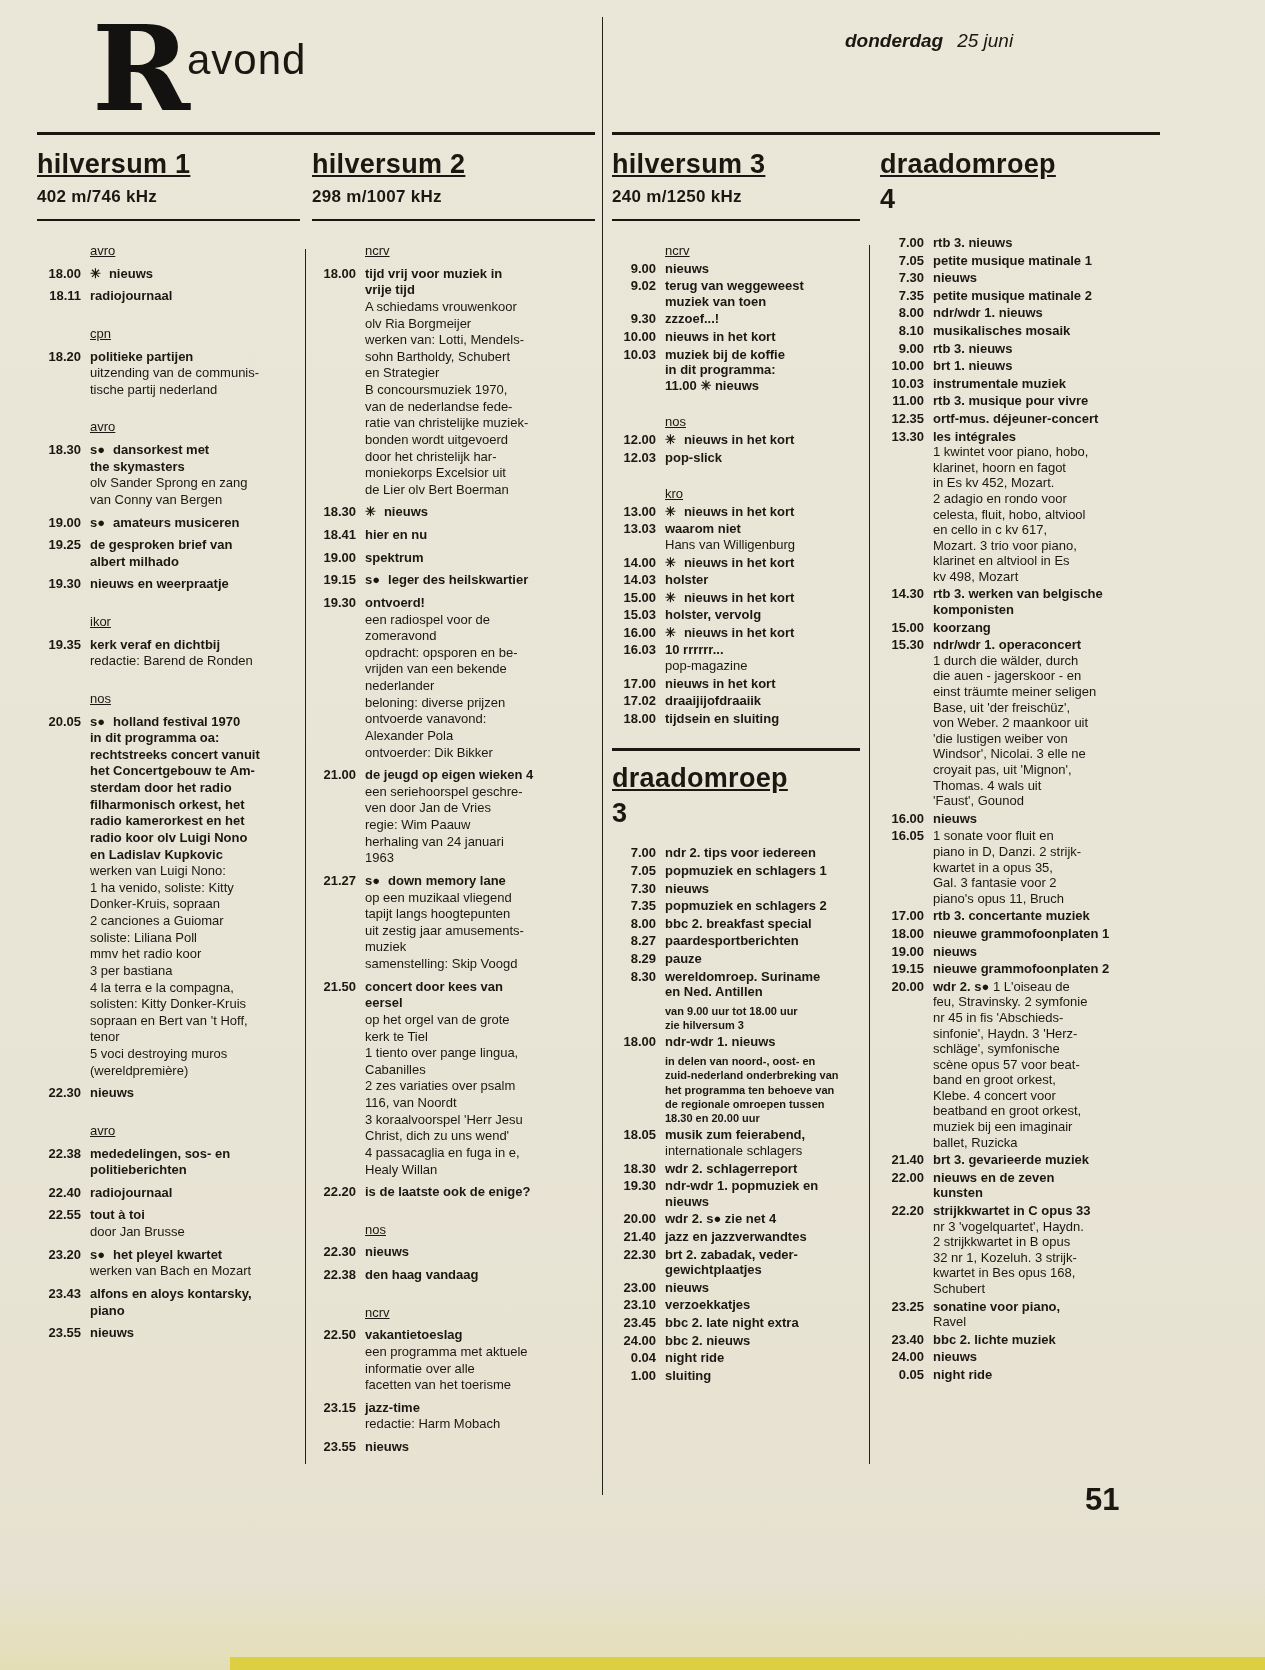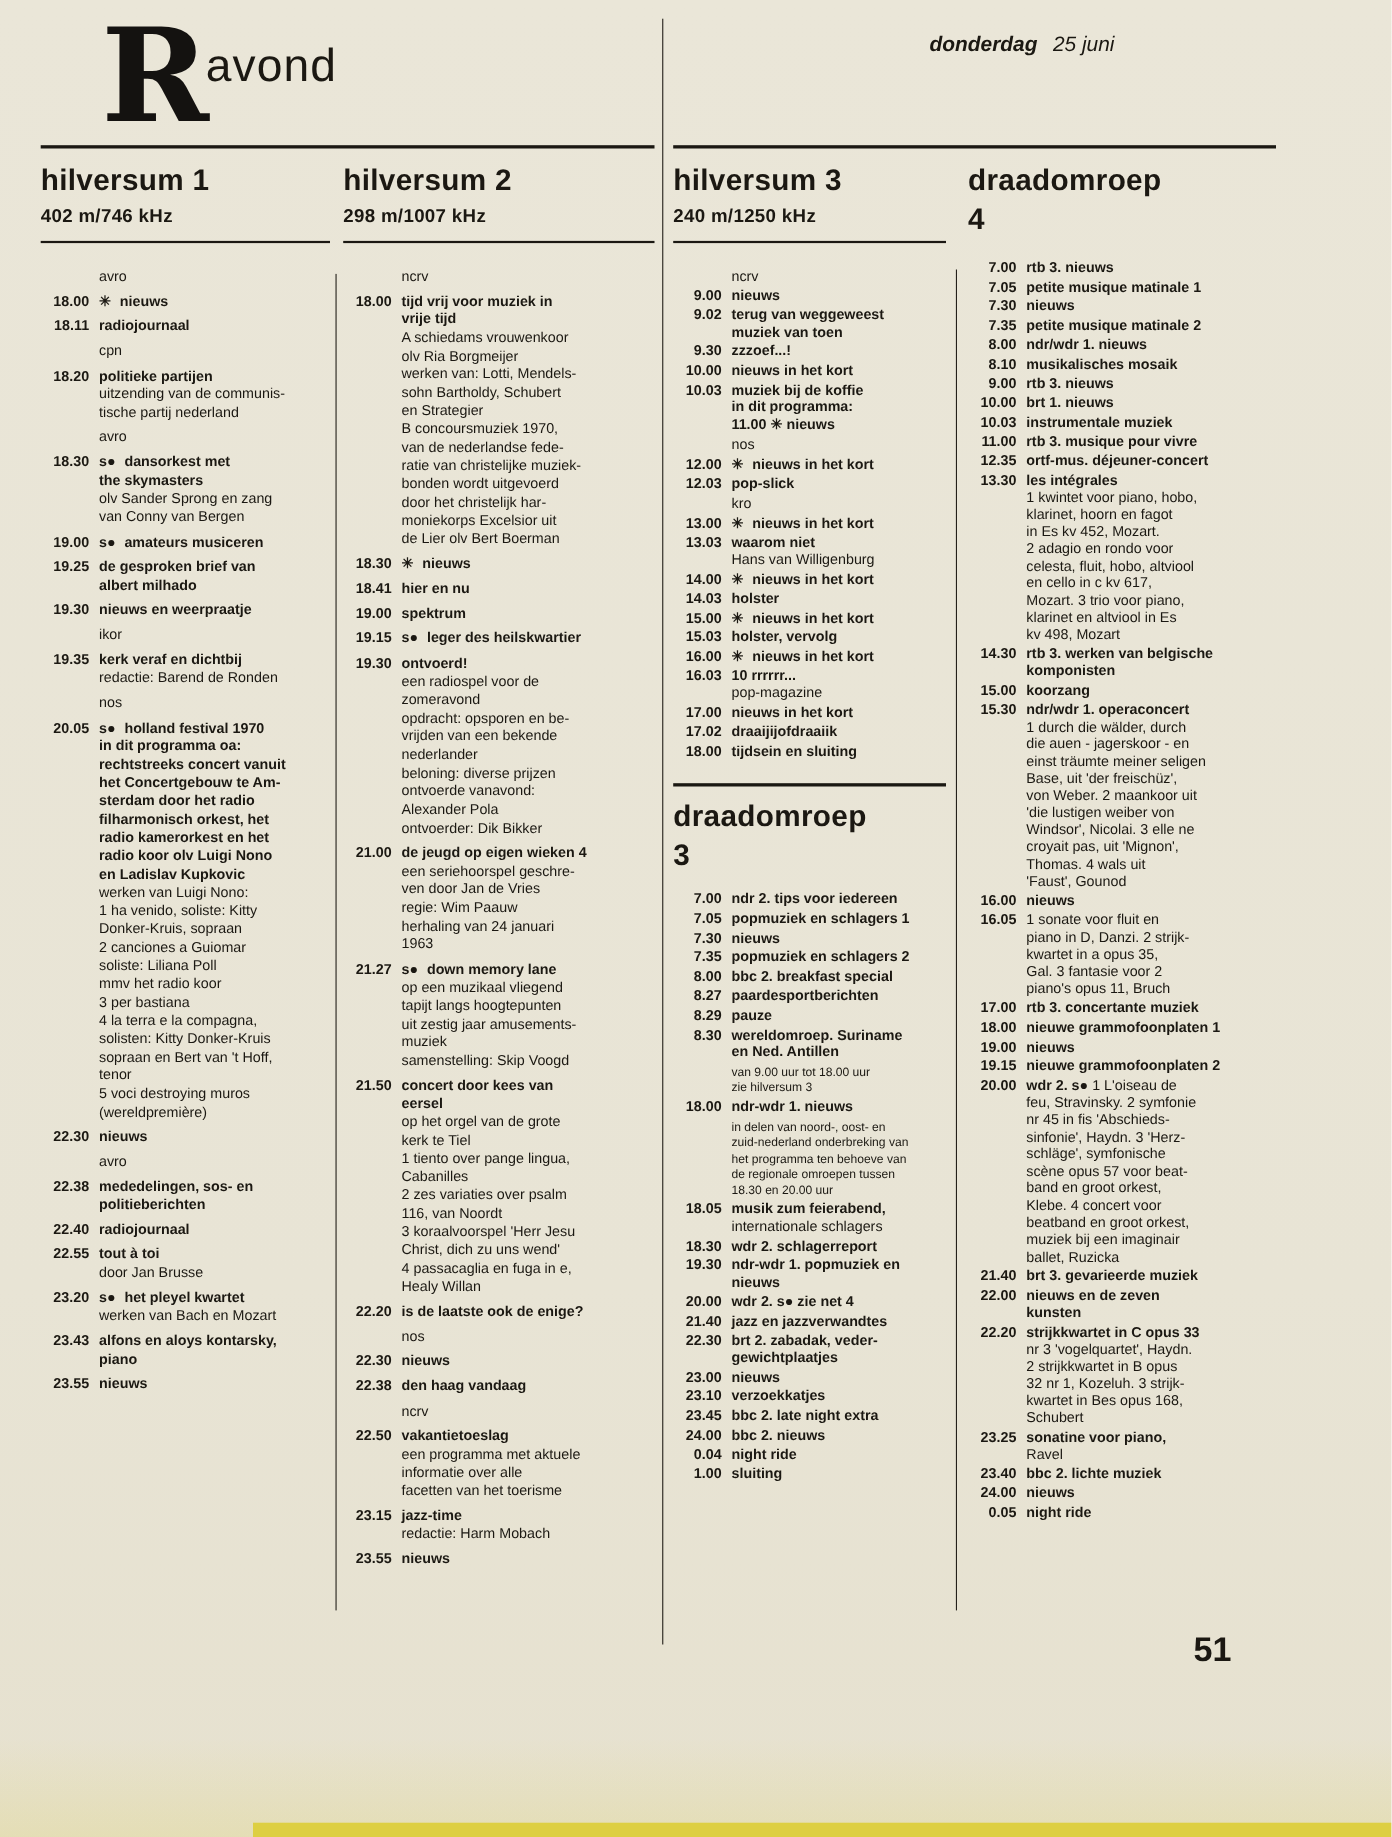--- a/index.html
+++ b/index.html
@@ -37,40 +37,40 @@
   .col3{width:248px;margin-left:17px;}
   .col4{width:280px;margin-left:20px;}
 
   .divider{position:absolute;width:1px;background:#24201a;}
   .div-1{left:268px;top:100px;height:1215px;}
   .div-2{left:565px;top:-132px;height:1478px;}
   .div-3{left:832px;top:96px;height:1219px;}
 
   .station{padding-bottom:12px;border-bottom:2.5px solid #1b1812;margin-bottom:22px;}
   .station.no-rule{border-bottom:none;padding-bottom:0;margin-bottom:20px;}
-  .station-name{font-size:27px;font-weight:bold;margin:0;letter-spacing:0.3px;}
+  .station-name{font-size:27px;font-weight:bold;margin:0;letter-spacing:0.3px;text-decoration:underline;}
   .station-num{font-size:27px;font-weight:bold;margin:4px 0 0 0;}
   .freq{font-size:17px;font-weight:bold;margin-top:7px;letter-spacing:0.3px;}
 
   .subsection{border-top:3px solid #1b1812;margin-top:22px;padding-top:12px;}
   .subsection .entries{margin-top:16px;}
 
   
   .entries{font-size:13px;}
   .entry{display:flex;align-items:flex-start;}
   .roomy .entry{margin-bottom:6px;line-height:1.28;}
   .dense .entry{margin-bottom:2px;line-height:1.2;}
   .time{flex:none;width:44px;text-align:right;font-weight:bold;padding-right:9px;}
   .body{flex:1;white-space:pre-line;}
   .title{font-weight:bold;}
   .descb{font-weight:bold;}
   .desc{font-weight:normal;}
   .net{font-weight:normal;}
-  .netrow{margin-top:3px;}
-  .note{font-size:11px;font-weight:normal;line-height:1.3;}
+  .netrow{margin-top:21px;text-decoration:underline;}
+  .note{font-size:11px;font-weight:bold;line-height:1.3;}
   .noterow{margin:4px 0;}
   .sym{font-weight:bold;margin-right:8px;}
 
   
   .page-number{position:absolute;left:1085px;top:1482px;font-size:31px;font-weight:bold;}
   .bottom-strip{position:absolute;left:230px;right:0;bottom:0;height:13px;background:#ddcf42;}
   .bottom-haze{position:absolute;left:0;right:0;bottom:0;height:90px;
     background:linear-gradient(180deg,rgba(221,207,66,0) 0%,rgba(221,207,66,0.18) 100%);pointer-events:none;}
 </style>
 </head>

